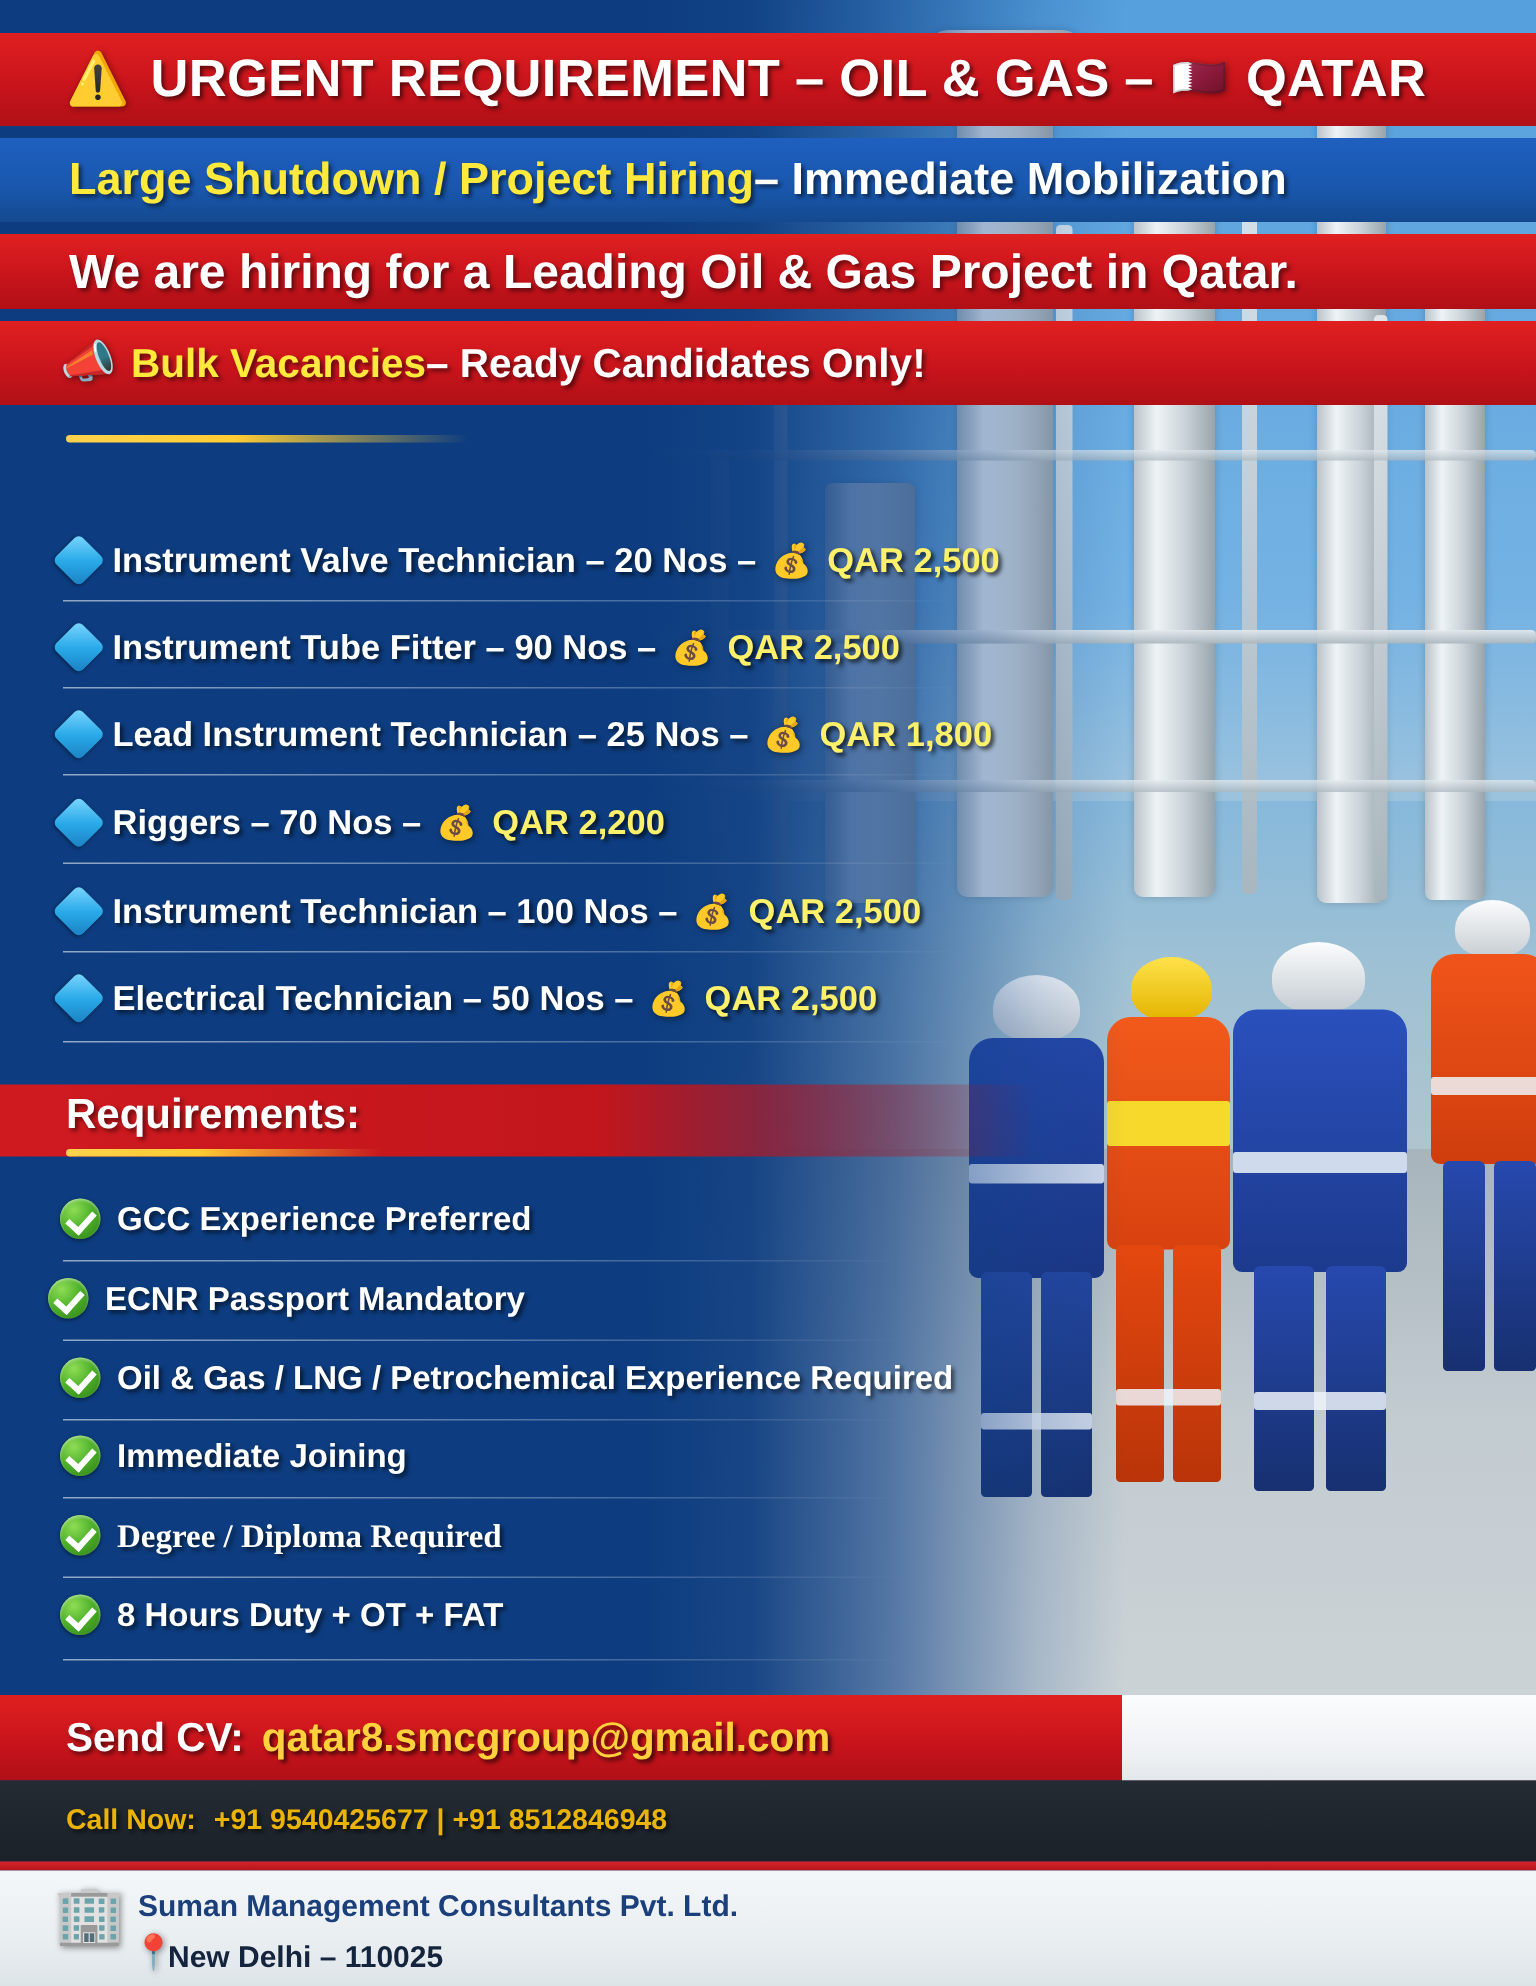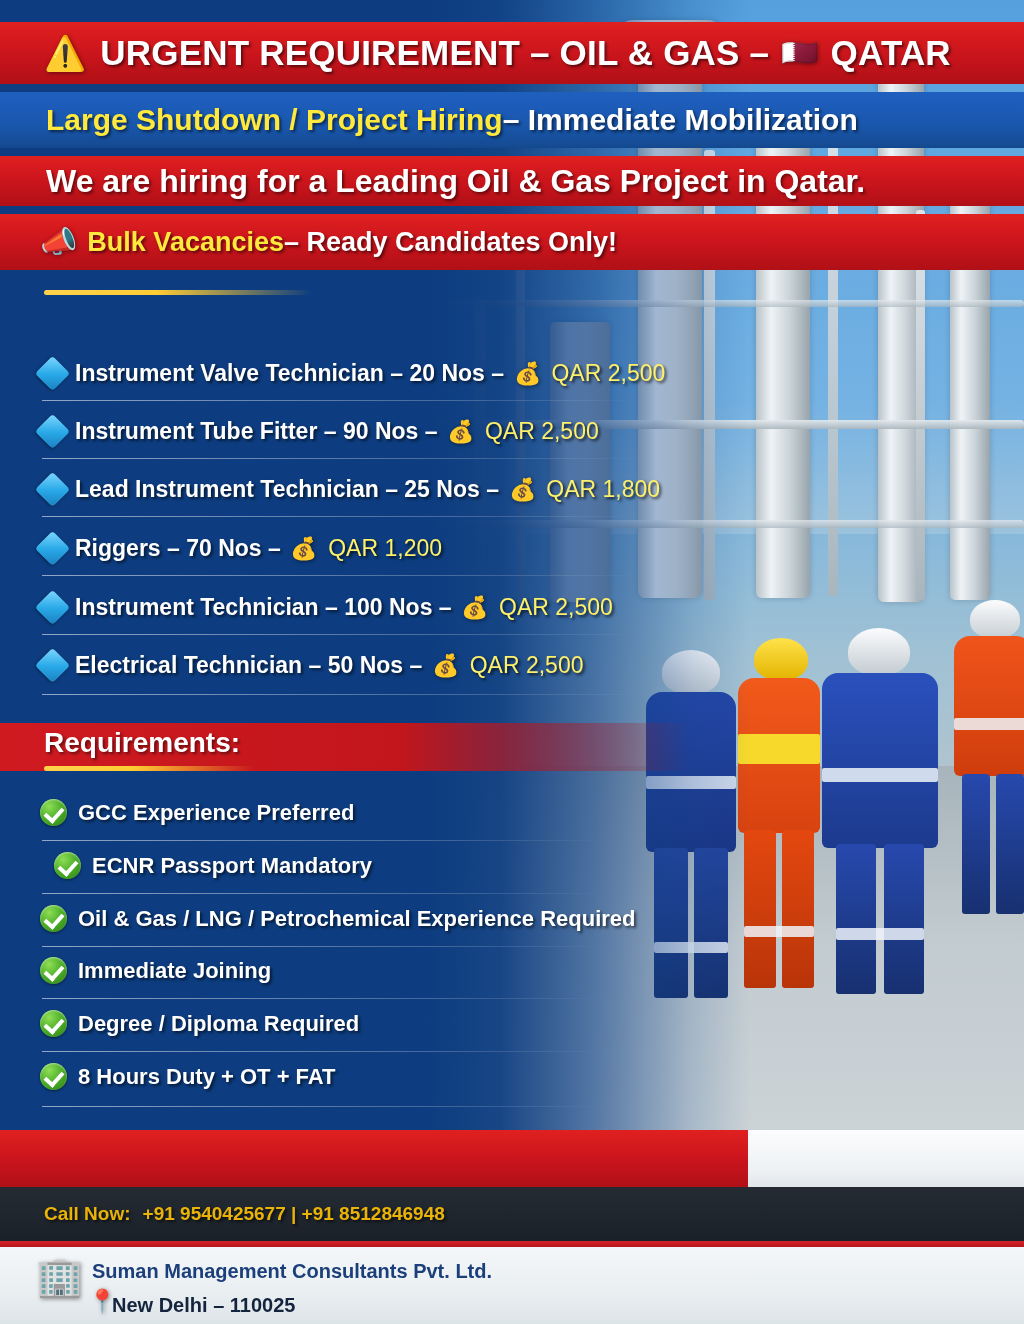--- a/index.html
+++ b/index.html
@@ -86,21 +86,21 @@
   .row{
     position:absolute;display:flex;align-items:center;gap:10px;white-space:nowrap;
   }
   .row .dia{
     width:25px;height:25px;flex:0 0 25px;transform:rotate(45deg);
     background:linear-gradient(135deg,#7fd8ff 0%,#29a9e8 52%,#1b7fc0 100%);
     border-radius:4px;box-shadow:0 1px 3px rgba(0,0,0,.45);
   }
   .row .rtxt{color:#fff;font-size:23px;font-weight:bold;
     text-shadow:2px 2px 3px rgba(0,0,0,.6);}
-  .row .amt{color:#fdf06a;font-size:23px;font-weight:normal;
+  .row .amt{color:#fdf06a;font-size:23px;font-weight:bold;
     text-shadow:2px 2px 3px rgba(0,0,0,.75);}
   .row .bag{font-size:22px;line-height:1;filter:drop-shadow(1px 1px 2px rgba(0,0,0,.5));}
   .divider{position:absolute;height:1px;
     background:linear-gradient(90deg,rgba(255,255,255,.55) 0%,rgba(255,255,255,.22) 70%,rgba(255,255,255,0) 100%);}
 
   .req{position:absolute;display:flex;align-items:center;gap:11px;white-space:nowrap;}
   .req .chk{
     width:27px;height:27px;flex:0 0 27px;border-radius:50%;
     background:radial-gradient(circle at 34% 28%,#8fdd55 0%,#4caf29 48%,#2e7d15 100%);
     box-shadow:0 1px 3px rgba(0,0,0,.5), inset 0 1px 2px rgba(255,255,255,.5);
@@ -244,21 +244,21 @@
     <span class="rtxt">Lead Instrument Technician – 25 Nos –</span>
     <span class="bag ico">💰</span>
     <span class="amt">QAR 1,800</span>
   </div>
   <div class="divider" style="left:42px;top:516px;width:600px;"></div>
 
   <div class="row" style="left:40px;top:535px;">
     <span class="dia"></span>
     <span class="rtxt">Riggers – 70 Nos –</span>
     <span class="bag ico">💰</span>
-    <span class="amt">QAR 1,200</span>
+    <span class="amt">QAR 2,200</span>
   </div>
   <div class="divider" style="left:42px;top:575px;width:600px;"></div>
 
   <div class="row" style="left:40px;top:594px;">
     <span class="dia"></span>
     <span class="rtxt">Instrument Technician – 100 Nos –</span>
     <span class="bag ico">💰</span>
     <span class="amt">QAR 2,500</span>
   </div>
   <div class="divider" style="left:42px;top:634px;width:600px;"></div>
@@ -277,52 +277,56 @@
     <span class="label">Requirements:</span>
     <span class="sec-underline" style="width:210px;"></span>
   </div>
 
   <div class="req" style="left:40px;top:799px;">
     <span class="chk"></span>
     <span class="qtxt">GCC Experience Preferred</span>
   </div>
   <div class="divider" style="left:42px;top:840px;width:560px;"></div>
 
-  <div class="req" style="left:54px;top:852px;">
+  <div class="req" style="left:32px;top:852px;">
     <span class="chk"></span>
     <span class="qtxt">ECNR Passport Mandatory</span>
   </div>
   <div class="divider" style="left:42px;top:893px;width:560px;"></div>
 
   <div class="req" style="left:40px;top:905px;">
     <span class="chk"></span>
     <span class="qtxt">Oil &amp; Gas / LNG / Petrochemical Experience Required</span>
   </div>
   <div class="divider" style="left:42px;top:946px;width:560px;"></div>
 
   <div class="req" style="left:40px;top:957px;">
     <span class="chk"></span>
     <span class="qtxt">Immediate Joining</span>
   </div>
   <div class="divider" style="left:42px;top:998px;width:560px;"></div>
 
-  <div class="req" style="left:40px;top:1010px;">
+  <div class="req" style="left:40px;top:1010px;font-family:Liberation Serif, serif;">
     <span class="chk"></span>
     <span class="qtxt">Degree / Diploma Required</span>
   </div>
   <div class="divider" style="left:42px;top:1051px;width:560px;"></div>
 
   <div class="req" style="left:40px;top:1063px;">
     <span class="chk"></span>
     <span class="qtxt">8 Hours Duty + OT + FAT</span>
   </div>
   <div class="divider" style="left:42px;top:1106px;width:560px;"></div>
 
   <div class="band band-red" style="top:1130px;height:57px;"></div>
   <div class="whitebox"></div>
+  <div class="sendcv" style="display:flex;align-items:center;">
+    <span class="lb" style="margin-left:44px;">Send CV:</span>
+    <span class="em" style="margin-left:12px;">qatar8.smcgroup@gmail.com</span>
+  </div>
 
   <div class="band band-dark" style="top:1187px;height:54px;"></div>
   <div class="callnow" style="display:flex;align-items:center;">
     <span class="lb" style="margin-left:44px;">Call Now:</span>
     <span class="lb" style="margin-left:12px;">+91 9540425677 | +91 8512846948</span>
   </div>
 
   <div class="redline"></div>
 
   <div class="compbar"></div>

